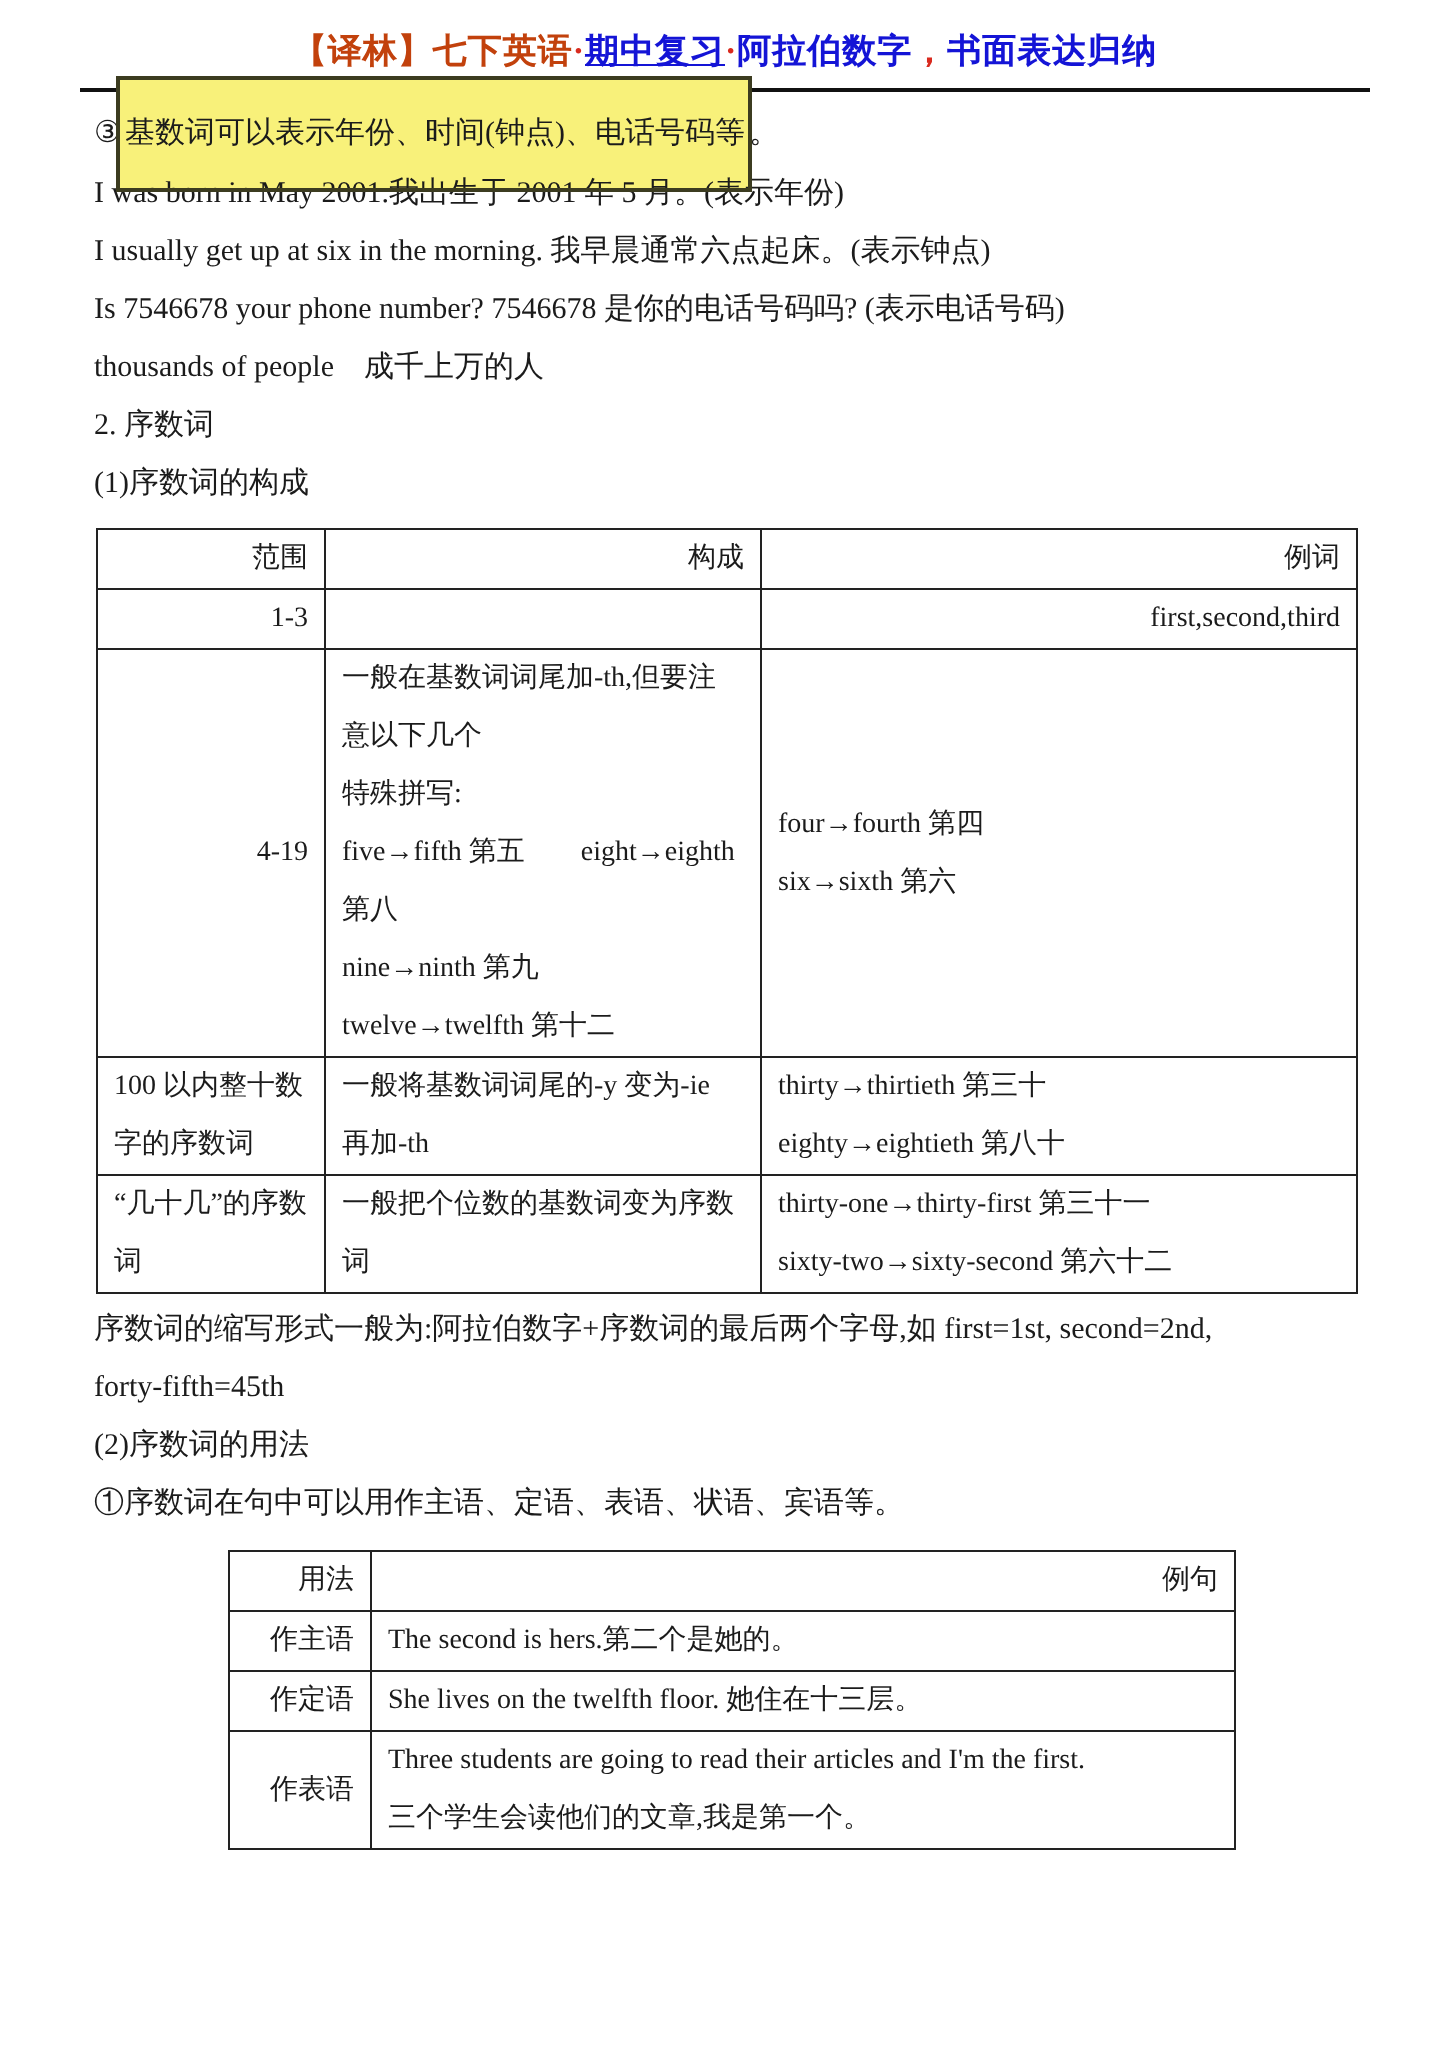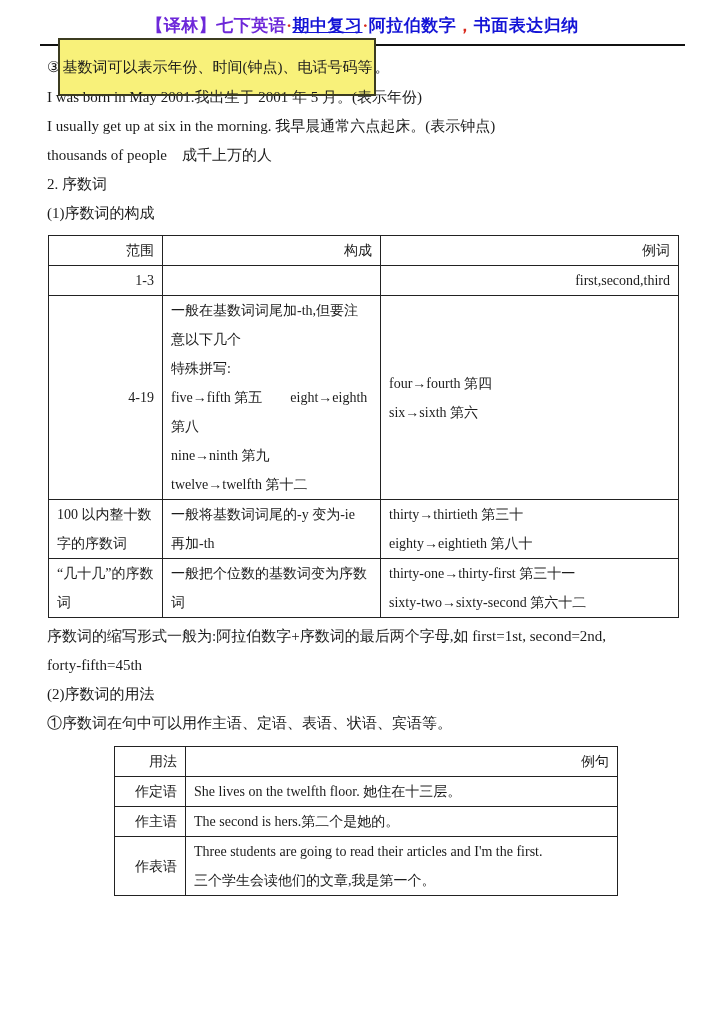--- a/index.html
+++ b/index.html
@@ -65,31 +65,32 @@
   .usage-table { width: 503px; margin: 8px 0 0 67px; }
   .usage-table col.uc1 { width: 71px; }
   .usage-table col.uc2 { width: 432px; }
 </style>
 </head>
 <body>
 
 <div class="page">
 
   <div class="doc-title">
-    <span style="color: #6d28d9;">【译林】七下英语</span><span style="color: rgb(217, 42, 30);">·</span><span style="color: rgb(20, 20, 214); text-decoration: underline;">期中复习</span><span style="color: rgb(217, 42, 30);">·</span><span style="color: rgb(20, 20, 214);">阿拉伯数字</span><span style="color: rgb(217, 42, 30);">，</span><span style="color: rgb(20, 20, 214);">书面表达归纳</span>
+    <span style="color: #c2410c;">【译林】七下英语</span><span style="color: rgb(217, 42, 30);">·</span><span style="color: rgb(20, 20, 214); text-decoration: underline;">期中复习</span><span style="color: rgb(217, 42, 30);">·</span><span style="color: rgb(20, 20, 214);">阿拉伯数字</span><span style="color: rgb(217, 42, 30);">，</span><span style="color: rgb(20, 20, 214);">书面表达归纳</span>
   </div>
 
   <hr class="header-rule">
 
   <div class="intro-line">
     <span>③</span><span class="hl-box" style="outline: rgb(60, 60, 32) solid 2px; background-color: rgb(248, 241, 122);">基数词可以表示年份、时间(钟点)、电话号码等</span><span>。</span>
   </div>
 
   <p class="para first">I was born in May 2001.我出生于 2001 年 5 月。(表示年份)</p>
   <p class="para">I usually get up at six in the morning. 我早晨通常六点起床。(表示钟点)</p>
+  <p class="para">Is 7546678 your phone number? 7546678 是你的电话号码吗? (表示电话号码)</p>
   <p class="para">thousands of people　成千上万的人</p>
   <p class="para">2. 序数词</p>
   <p class="para">(1)序数词的构成</p>
 
   <table class="formation-table">
     <colgroup>
         <col class="fc1">
         <col class="fc2">
         <col class="fc3">
       </colgroup>
@@ -143,26 +144,26 @@
         <col class="uc2">
       </colgroup>
     <thead>
       <tr>
         <th class="t-center">用法</th>
         <th class="t-center">例句</th>
       </tr>
     </thead>
     <tbody>
       <tr>
+        <td class="t-center">作主语</td>
+        <td>The second is hers.第二个是她的。</td>
+      </tr>
+      <tr>
         <td class="t-center">作定语</td>
         <td>She lives on the twelfth floor.  她住在十三层。</td>
-      </tr>
-      <tr>
-        <td class="t-center">作主语</td>
-        <td>The second is hers.第二个是她的。</td>
       </tr>
       <tr>
         <td class="t-center">作表语</td>
         <td>Three students are going to read their articles and I'm the first.
 三个学生会读他们的文章,我是第一个。</td>
       </tr>
 
     </tbody>
   </table>
 

